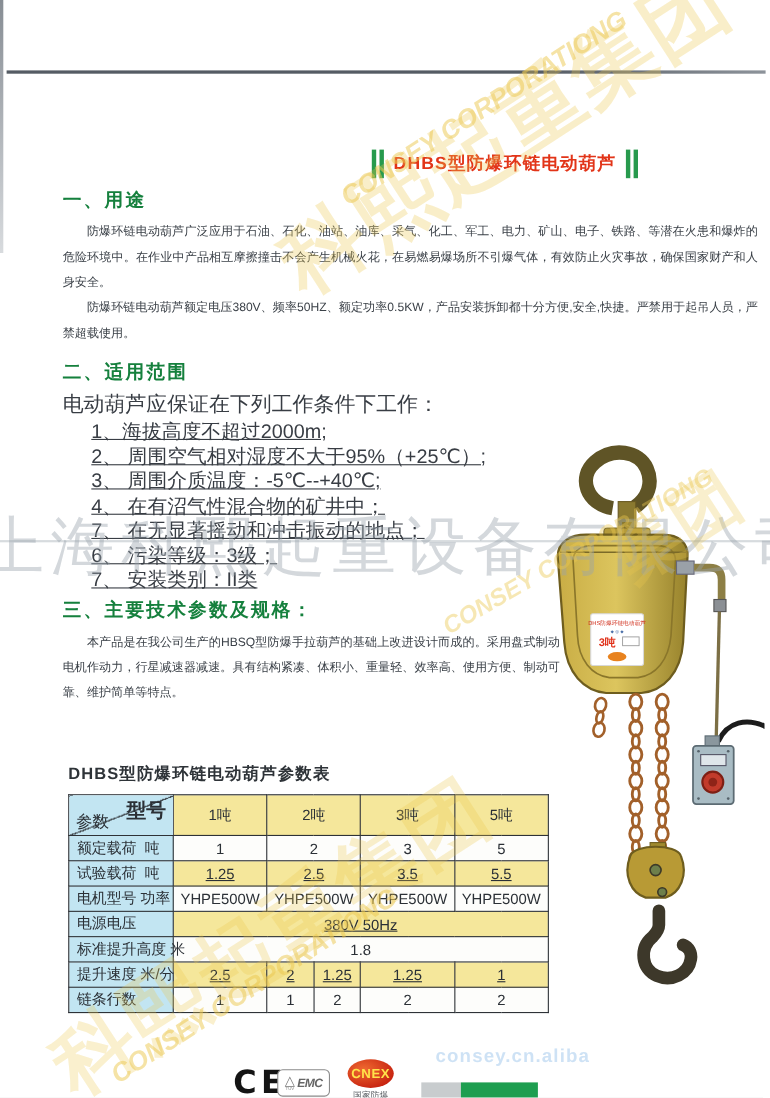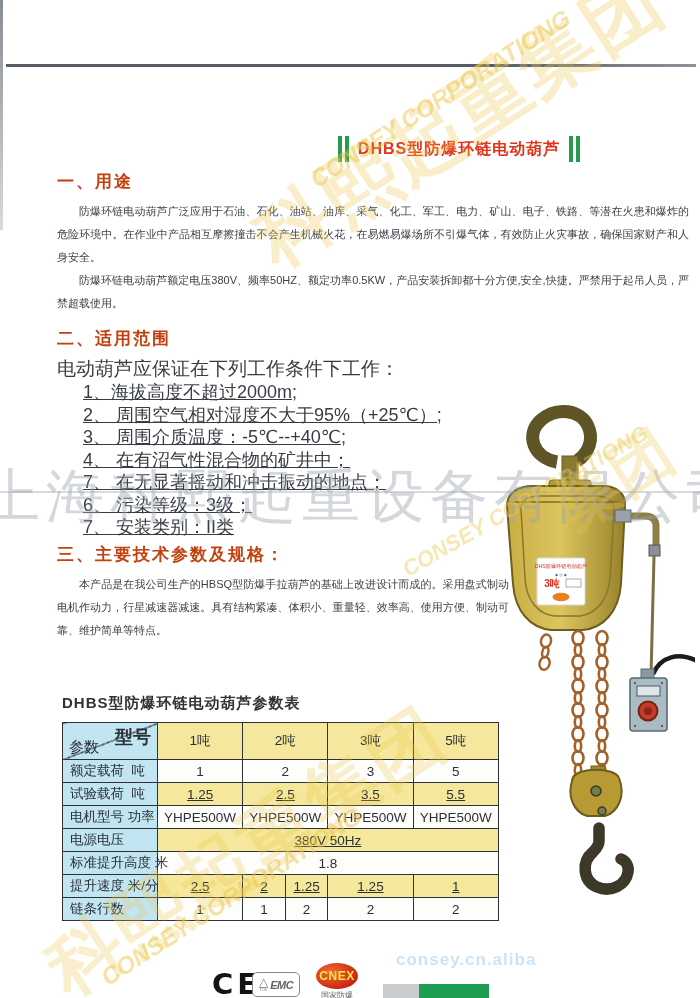--- a/index.html
+++ b/index.html
@@ -17,21 +17,21 @@
                  background:linear-gradient(90deg,#555c64 70%,#8d939a);}
   
   .title-row{position:absolute;left:296px;top:134px;width:326px;height:30px;
              display:flex;align-items:center;justify-content:center;gap:9px;}
   .gbars{display:flex;gap:3px;height:26px;}
   .gbars i{display:block;width:4px;height:26px;background:var(--bar-green);}
   .doc-title{font-size:16px;font-weight:bold;color:var(--title-red);
              letter-spacing:1px;white-space:nowrap;}
   
   .sec{position:absolute;}
-  .sec h2{font-size:17px;font-weight:bold;color:#c2410c;margin-bottom:7px;letter-spacing:2px;}
+  .sec h2{font-size:17px;font-weight:bold;color:#15803d;margin-bottom:7px;letter-spacing:2px;}
   .sec p{font-size:11px;line-height:23px;text-align:justify;text-indent:2em;color:#3b4148;}
   .sec-usage{left:57px;top:170px;width:632px;}
   .sec-scope{left:57px;top:327px;width:560px;}
   .sec-scope .intro{font-size:19px;line-height:23px;margin-bottom:1px;}
   .sec-scope ul{list-style:none;padding-left:26px;}
   .sec-scope li{font-size:18px;line-height:22.5px;text-decoration:underline;}
   .sec-specs{left:57px;top:543px;width:452px;}
   
   .table-block{position:absolute;left:62px;top:694px;width:453px;}
   .table-title{font-size:15px;font-weight:bold;color:#2e3338;margin-bottom:9px;letter-spacing:1px;}

